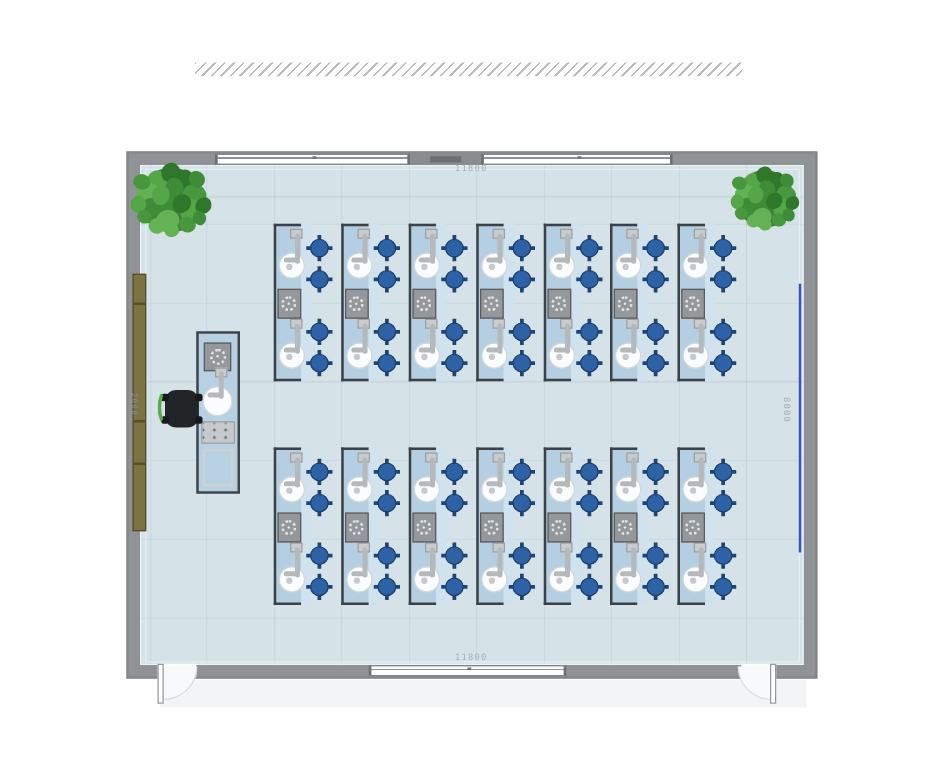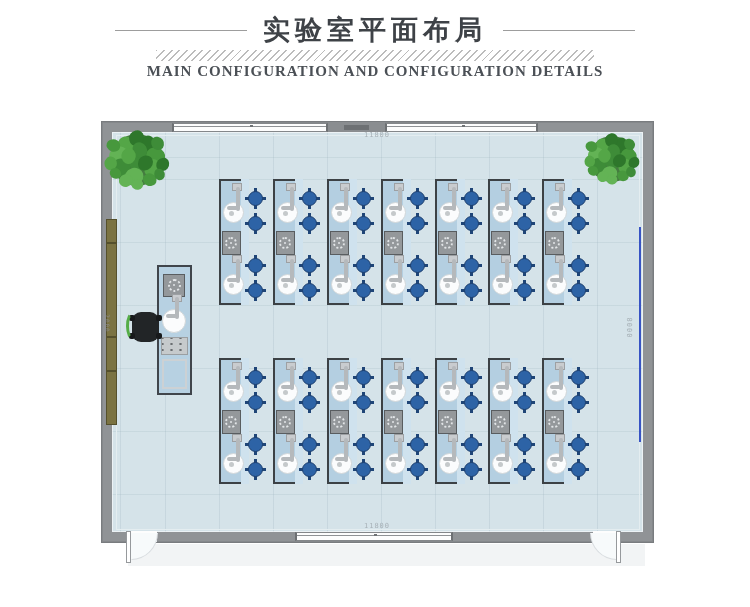--- a/index.html
+++ b/index.html
@@ -87,27 +87,21 @@
   .chair::before{content:"";position:absolute;left:-3px;top:3px;width:6px;height:6px;background:#17191b;
                  box-shadow:0 18px 0 #17191b,27px 0 0 #17191b,27px 18px 0 #17191b;border-radius:2px;}
   .chair::after{content:"";position:absolute;left:-6px;top:0px;width:13px;height:28px;border:3px solid transparent;
                 border-left-color:#55ad47;border-radius:50%;box-sizing:border-box;}
 </style>
 </head>
 <body>
 
 <div class="page">
 
-  <div class="title-row">
-    <span class="hline"></span>
-    <h1 class="main-title">实验室平面布局</h1>
-    <span class="hline"></span>
-  </div>
   <div class="hatch"></div>
-  <div class="subtitle">MAIN CONFIGURATION AND CONFIGURATION DETAILS</div>
 
   <div class="ground"></div>
 
   <div class="plan">
     <div class="floor"></div>
     <div class="inset-line"></div>
 
     <div class="window" style="left:70px;top:1px;width:156px;"></div>
     <div class="wall-pier" style="left:226px;width:57px;"></div>
     <div class="window" style="left:283px;top:1px;width:153px;"></div>

